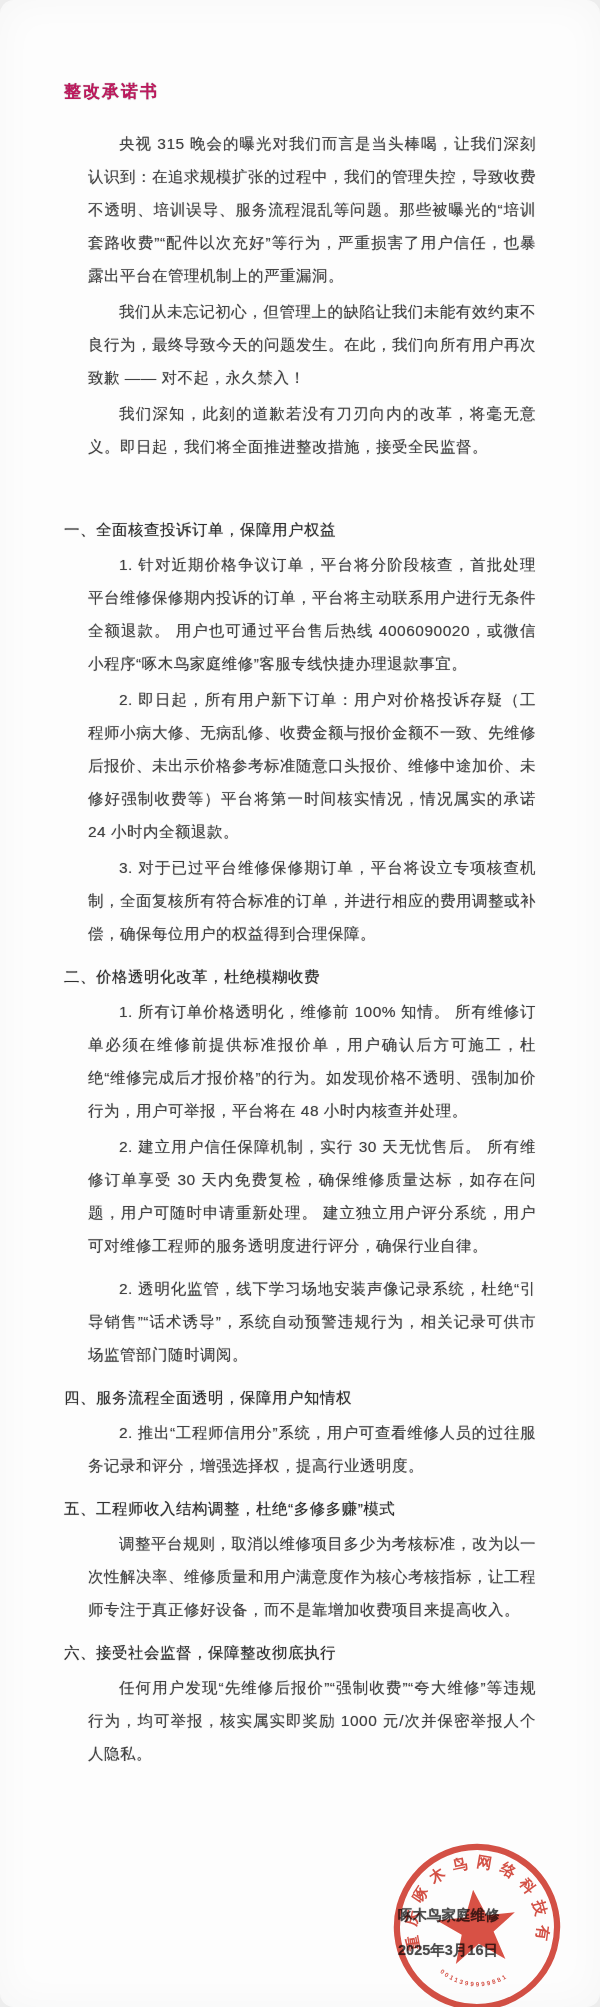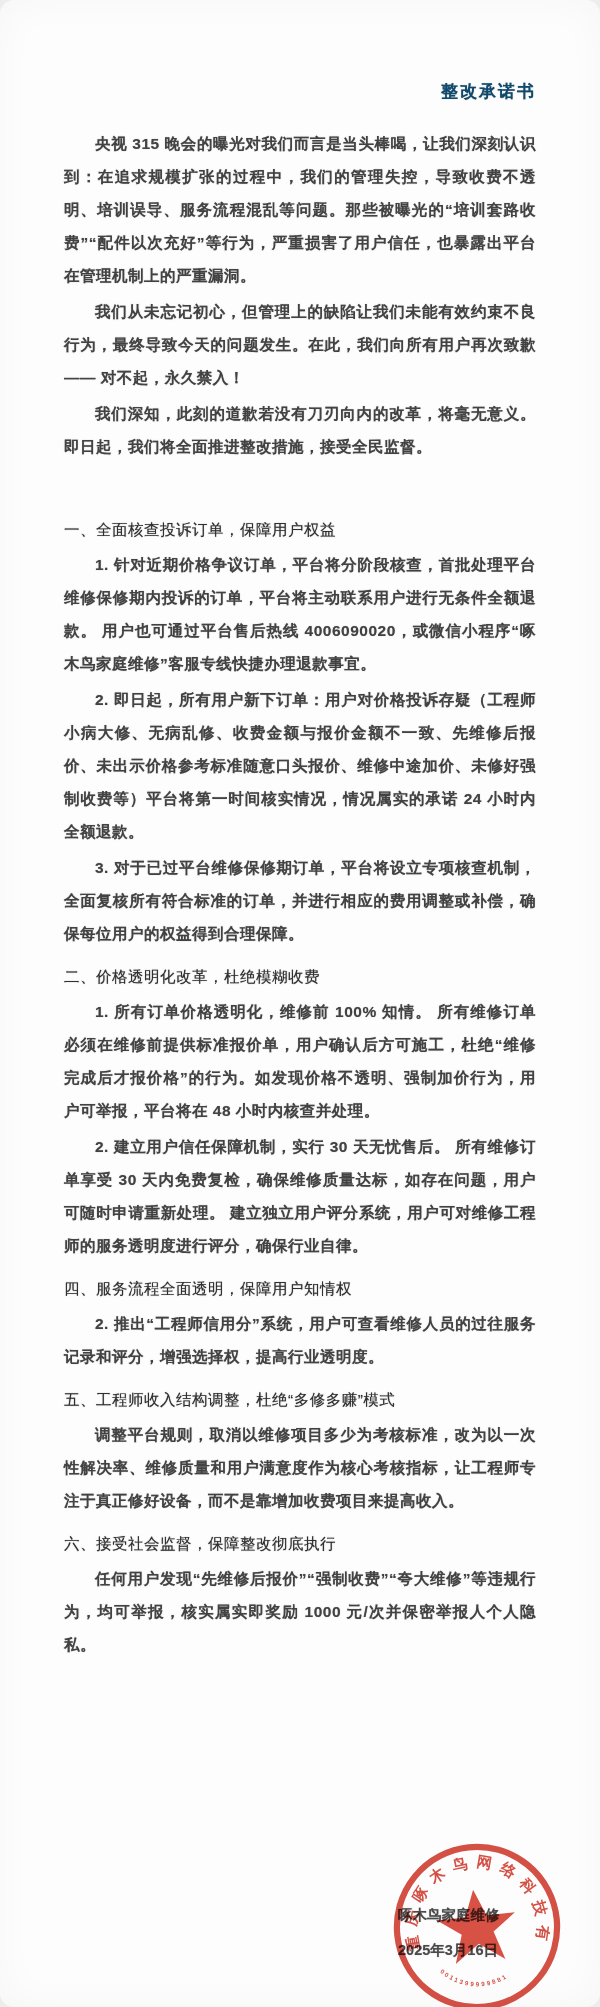--- a/index.html
+++ b/index.html
@@ -15,39 +15,40 @@
     background: #fdfdfd;
     border-radius: 14px;
     overflow: hidden;
     color: #3c3c3c;
     box-shadow: inset 0 0 40px rgba(0,0,0,0.03);
   }
   .content {
     padding: 0 64px;
   }
   .doc-title {
-    text-align: right;
+    text-align: left;
     font-size: 17px;
     font-weight: 700;
     letter-spacing: 2px;
     padding-top: 80px;
     margin-bottom: 24px;
-    color: #0c4a6e;
+    color: #be185d;
     text-shadow: 0 0 1px rgba(60,60,60,0.55);
   }
   .para {
     font-size: 15.5px;
     line-height: 33px;
-    font-weight: 700;
+    font-weight: 400;
     letter-spacing: 0.5px;
     text-align: justify;
     text-indent: 2em;
     color: #424242;
     text-shadow: 0 0 1px rgba(70,70,70,0.5);
     margin-bottom: 3px;
+    margin-left: 24px;
   }
   .section { margin-top: 10px; }
   .section.first { margin-top: 50px; }
   .section-heading {
     font-size: 15.5px;
     line-height: 33px;
     font-weight: 400;
     letter-spacing: 0.5px;
     color: #303030;
     text-shadow: 0 0 1px rgba(50,50,50,0.6);
@@ -97,20 +98,21 @@
       <p class="para">3. 对于已过平台维修保修期订单，平台将设立专项核查机制，全面复核所有符合标准的订单，并进行相应的费用调整或补偿，确保每位用户的权益得到合理保障。</p>
     </div>
 
     <div class="section">
       <div class="section-heading">二、价格透明化改革，杜绝模糊收费</div>
       <p class="para">1. 所有订单价格透明化，维修前 100% 知情。 所有维修订单必须在维修前提供标准报价单，用户确认后方可施工，杜绝“维修完成后才报价格”的行为。如发现价格不透明、强制加价行为，用户可举报，平台将在 48 小时内核查并处理。</p>
       <p class="para">2. 建立用户信任保障机制，实行 30 天无忧售后。 所有维修订单享受 30 天内免费复检，确保维修质量达标，如存在问题，用户可随时申请重新处理。 建立独立用户评分系统，用户可对维修工程师的服务透明度进行评分，确保行业自律。</p>
     </div>
 
     <div class="section">
+      <p class="para">2. 透明化监管，线下学习场地安装声像记录系统，杜绝“引导销售”“话术诱导”，系统自动预警违规行为，相关记录可供市场监管部门随时调阅。</p>
     </div>
 
     <div class="section">
       <div class="section-heading">四、服务流程全面透明，保障用户知情权</div>
       <p class="para">2. 推出“工程师信用分”系统，用户可查看维修人员的过往服务记录和评分，增强选择权，提高行业透明度。</p>
     </div>
 
     <div class="section">
       <div class="section-heading">五、工程师收入结构调整，杜绝“多修多赚”模式</div>
       <p class="para">调整平台规则，取消以维修项目多少为考核标准，改为以一次性解决率、维修质量和用户满意度作为核心考核指标，让工程师专注于真正修好设备，而不是靠增加收费项目来提高收入。</p>

